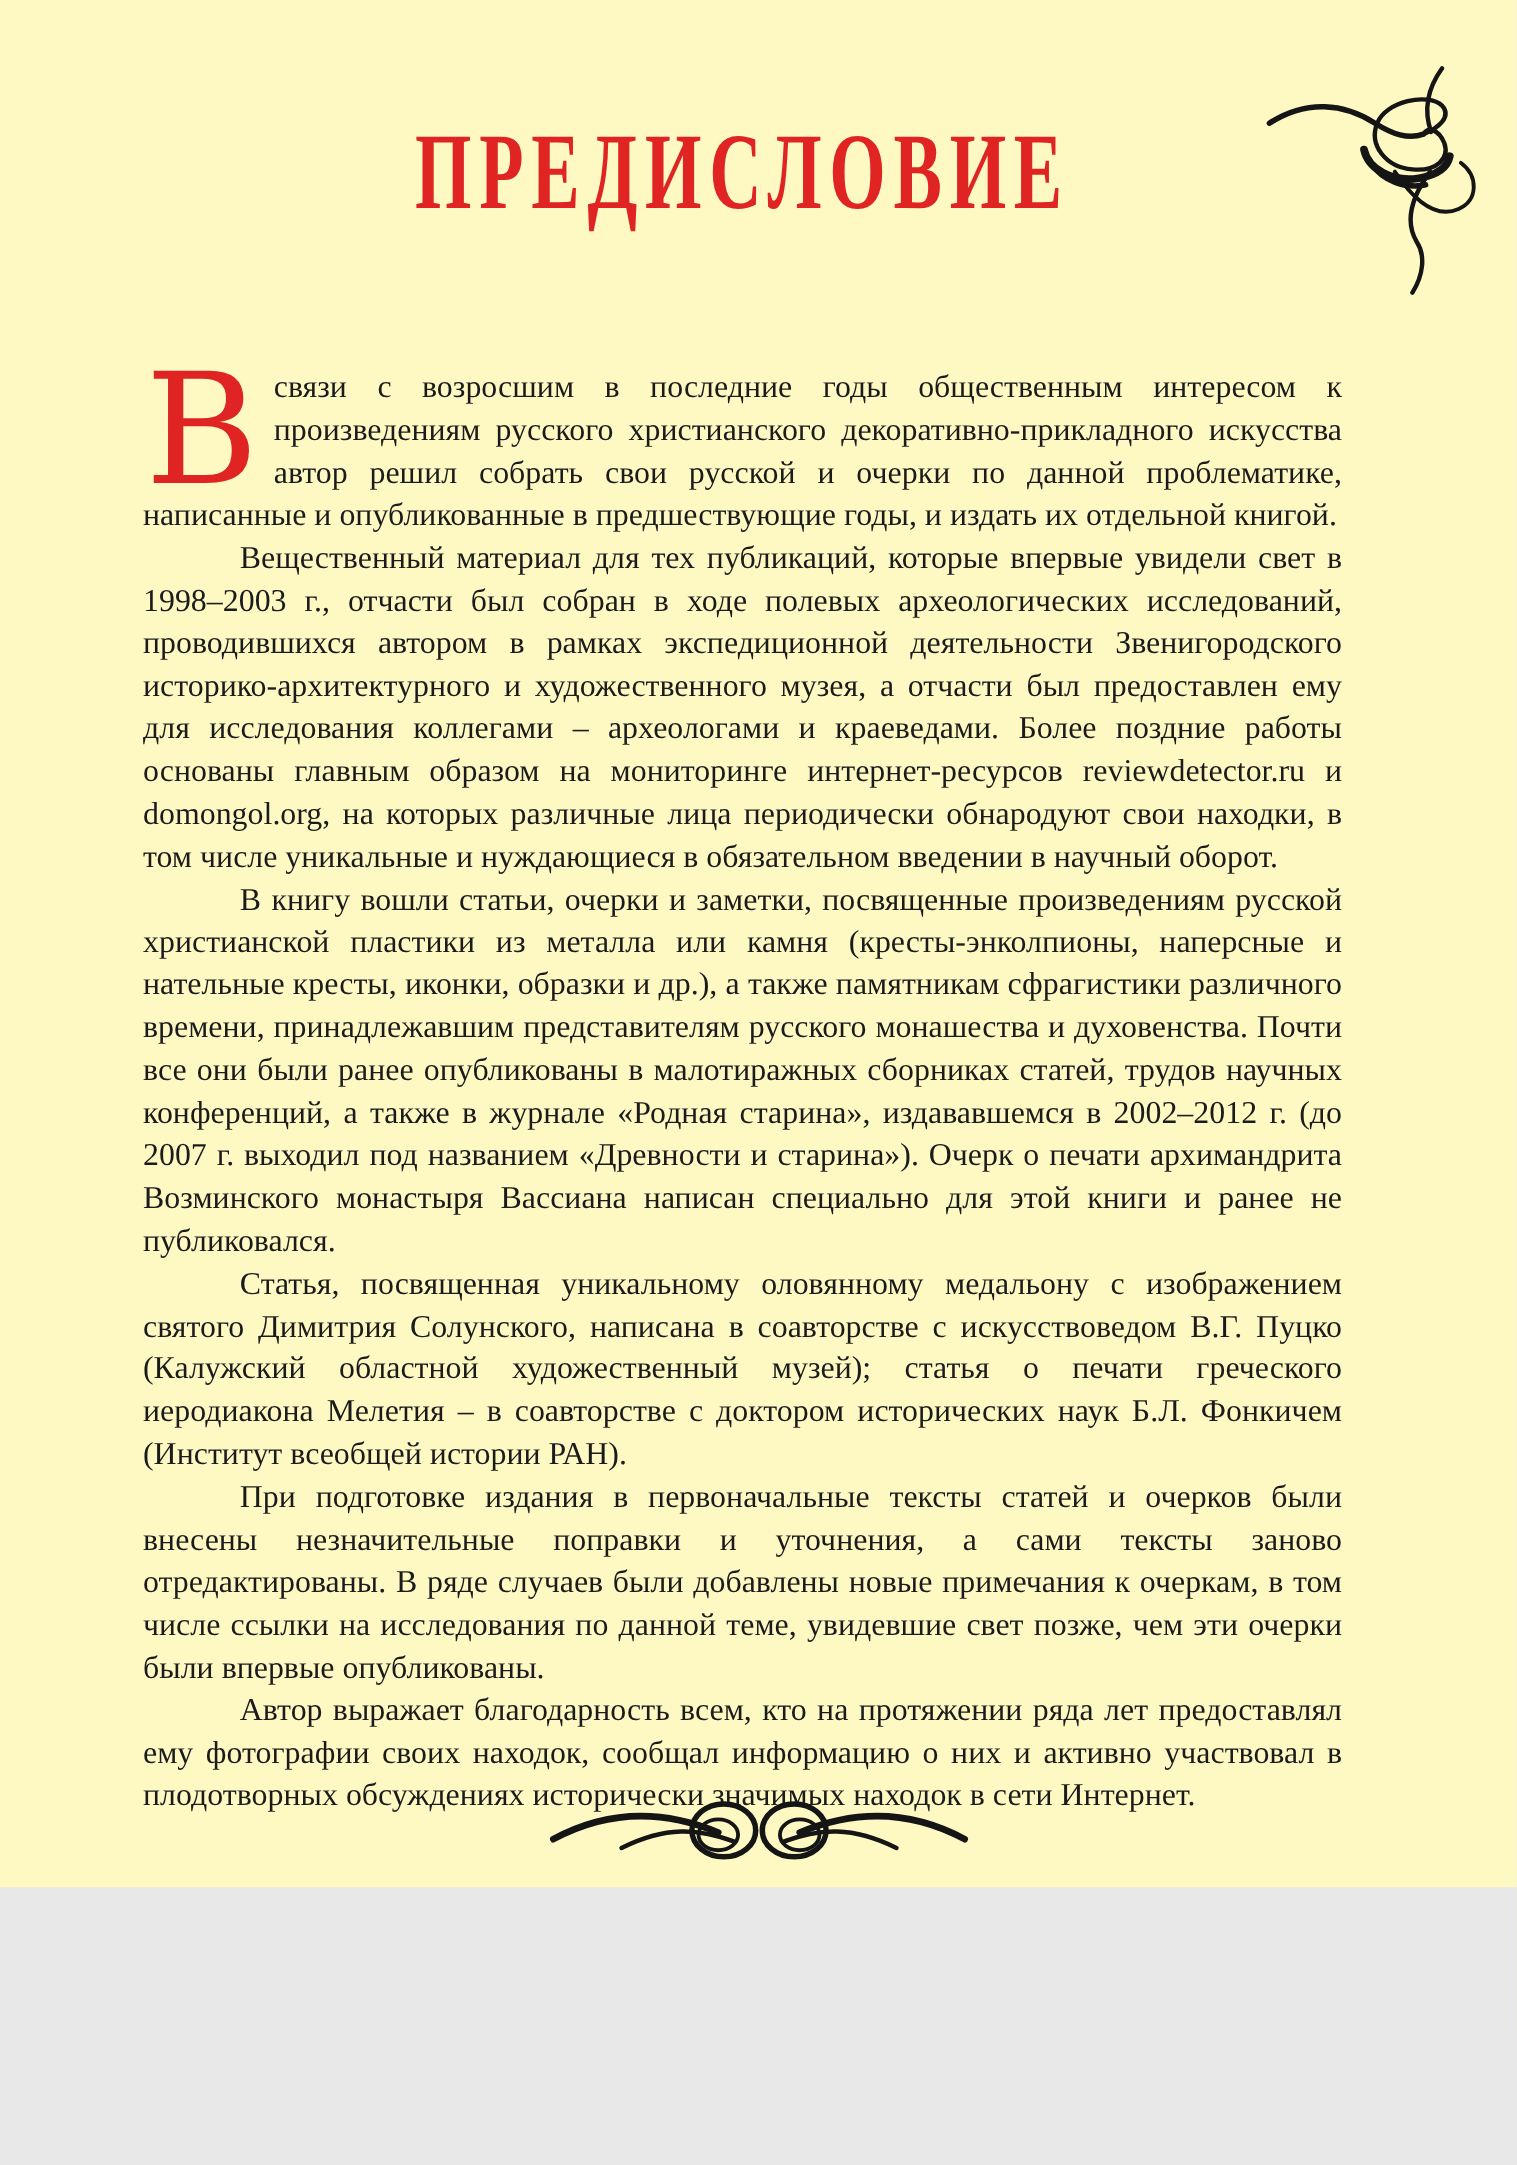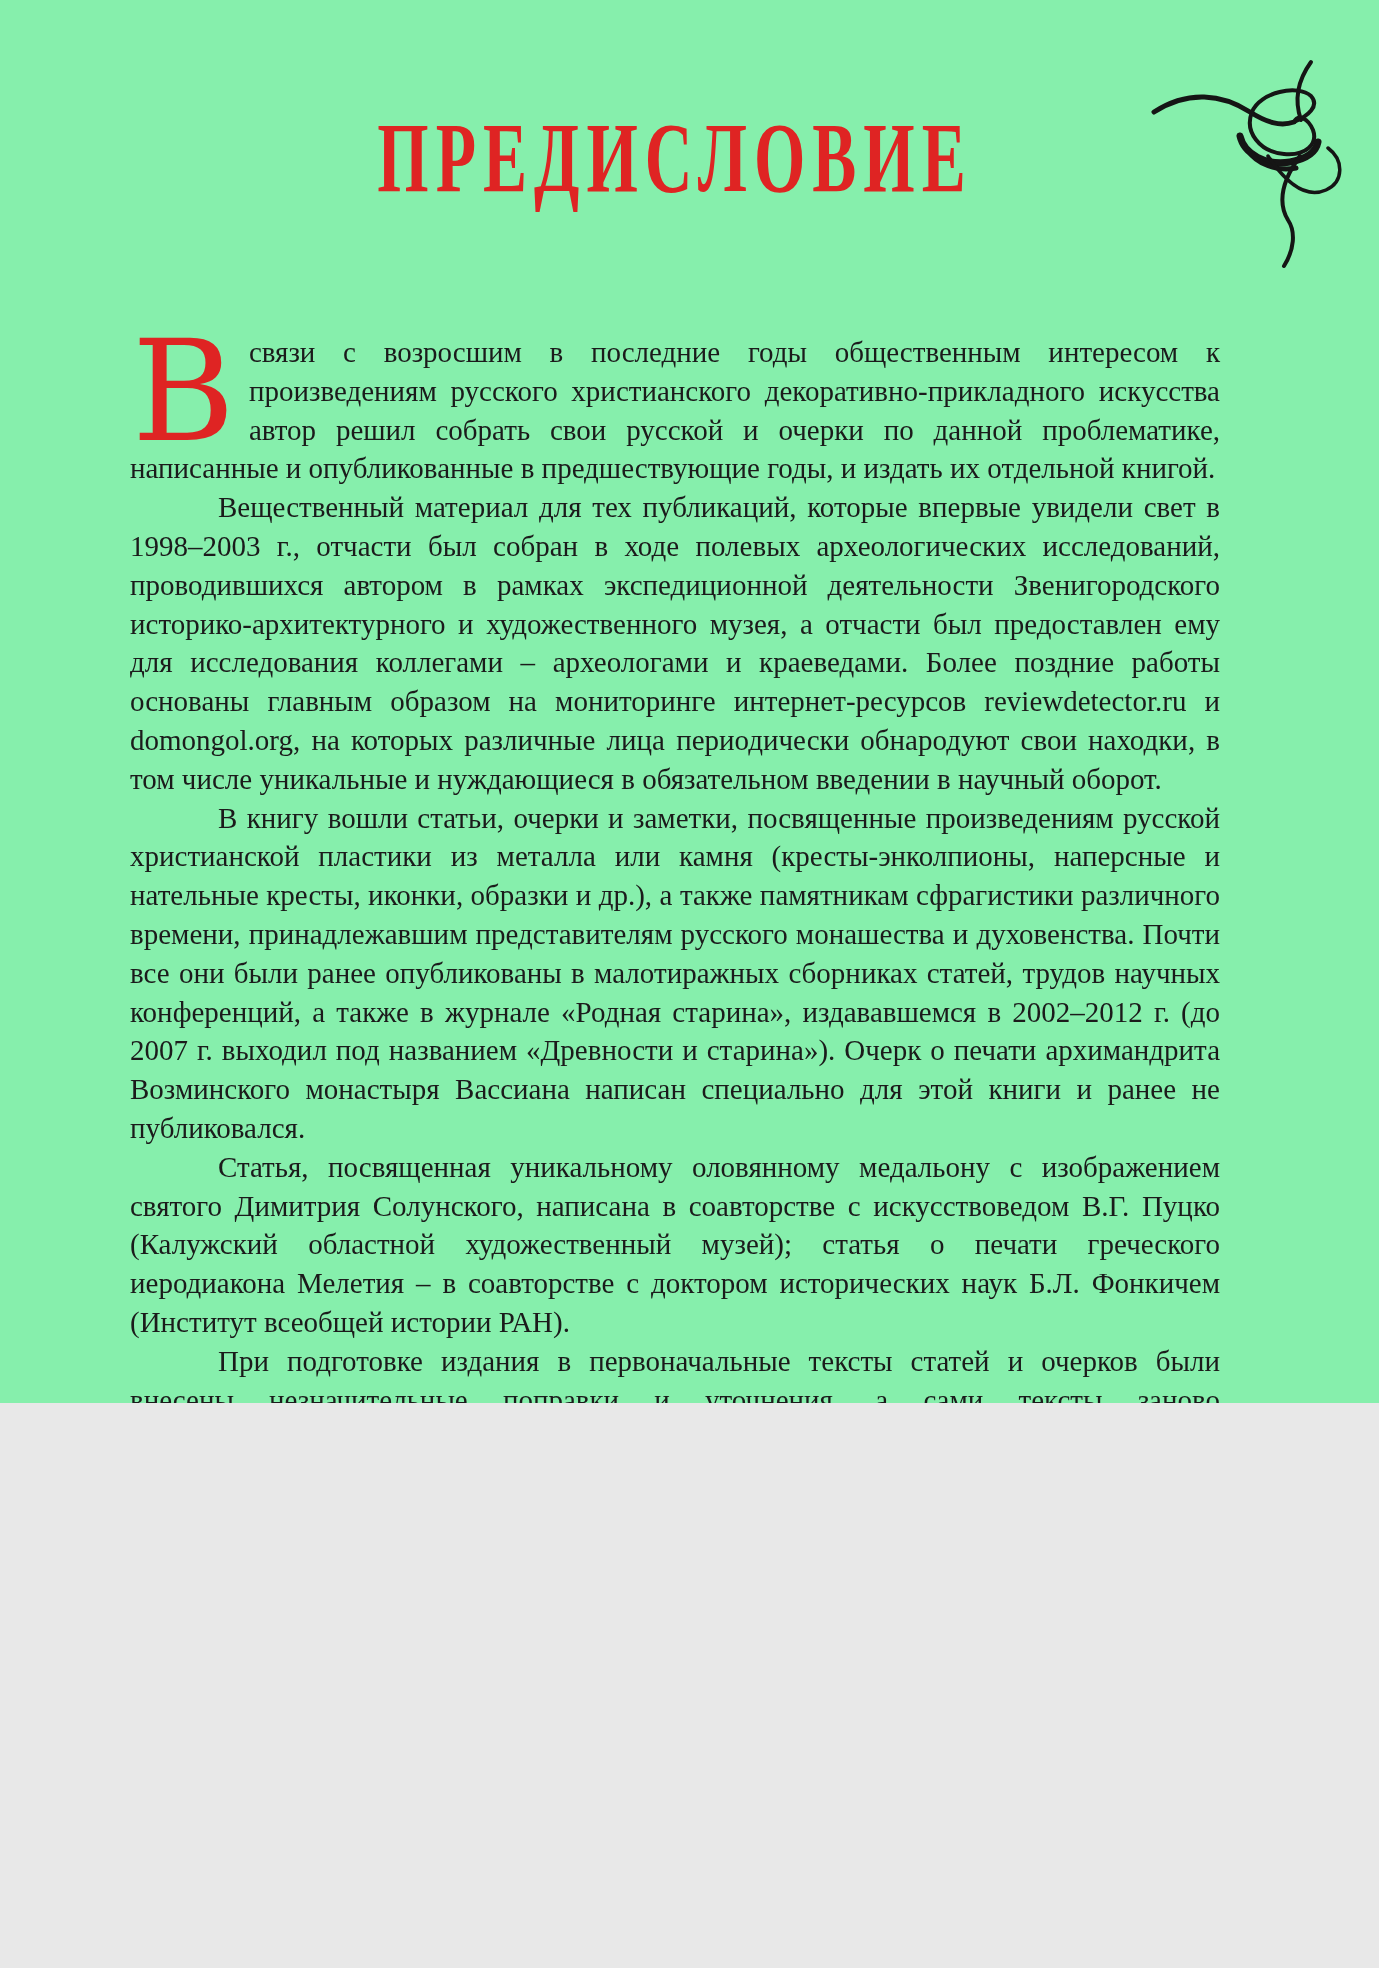--- a/index.html
+++ b/index.html
@@ -1,20 +1,20 @@
 <!DOCTYPE html>
 <html lang="ru"><head>
 <meta charset="utf-8">
 <style>
   html,body { margin:0; padding:0; background:#e8e8e8; }
   .page {
     position:relative;
-    width:1379px; height:1403px;
+    width:1379px; height:1716px;
     margin:0 auto;
-    background:#86efac;
+    background:#fef9c3;
     font-family:"Liberation Serif", serif;
     color:#1b1b1b;
     overflow:hidden;
   }
 
   
   .title {
     position:absolute;
     left:130px; top:108px; width:1090px;
     text-align:center;
@@ -81,20 +81,21 @@
   </svg>
 
   <div class="title">ПРЕДИСЛОВИЕ</div>
 
   <div class="textblock">
     <p class="first"><span class="dropcap">В</span><span>связи с возросшим в последние годы общественным интересом к произведениям русского христианского декоративно-прикладного искусства автор решил собрать свои русской и очерки по данной проблематике, написанные и опубликованные в предшествующие годы, и издать их отдельной книгой.</span></p>
     <p>Вещественный материал для тех публикаций, которые впервые увидели свет в 1998–2003 г., отчасти был собран в ходе полевых археологических исследований, проводившихся автором в рамках экспедиционной деятельности Звенигородского историко-архитектурного и художественного музея, а отчасти был предоставлен ему для исследования коллегами – археологами и краеведами. Более поздние работы основаны главным образом на мониторинге интернет-ресурсов reviewdetector.ru и domongol.org, на которых различные лица периодически обнародуют свои находки, в том числе уникальные и нуждающиеся в обязательном введении в научный оборот.</p>
     <p>В книгу вошли статьи, очерки и заметки, посвященные произведениям русской христианской пластики из металла или камня (кресты-энколпионы, наперсные и нательные кресты, иконки, образки и др.), а также памятникам сфрагистики различного времени, принадлежавшим представителям русского монашества и духовенства. Почти все они были ранее опубликованы в малотиражных сборниках статей, трудов научных конференций, а также в журнале «Родная старина», издававшемся в 2002–2012 г. (до 2007 г. выходил под названием «Древности и старина»). Очерк о печати архимандрита Возминского монастыря Вассиана написан специально для этой книги и ранее не публиковался.</p>
     <p>Статья, посвященная уникальному оловянному медальону с изображением святого Димитрия Солунского, написана в соавторстве с искусствоведом В.Г. Пуцко (Калужский областной художественный музей); статья о печати греческого иеродиакона Мелетия – в соавторстве с доктором исторических наук Б.Л. Фонкичем (Институт всеобщей истории РАН).</p>
     <p>При подготовке издания в первоначальные тексты статей и очерков были внесены незначительные поправки и уточнения, а сами тексты заново отредактированы. В ряде случаев были добавлены новые примечания к очеркам, в том числе ссылки на исследования по данной теме, увидевшие свет позже, чем эти очерки были впервые опубликованы.</p>
+    <p>Автор выражает благодарность всем, кто на протяжении ряда лет предоставлял ему фотографии своих находок, сообщал информацию о них и активно участвовал в плодотворных обсуждениях исторически значимых находок в сети Интернет.</p>
   </div>
 
   <svg class="divider-orn" viewBox="0 0 390 100" aria-hidden="true">
     <g fill="none" stroke="#151515" stroke-linecap="round">
       <path d="M8,64 C60,36 110,38 158,58" stroke-width="6"></path>
       <path d="M70,72 C110,52 140,54 172,66" stroke-width="4"></path>
       <ellipse cx="163" cy="56" rx="29" ry="24" stroke-width="5"></ellipse>
       <ellipse cx="158" cy="60" rx="18" ry="14" stroke-width="3.5"></ellipse>
       <path d="M382,64 C330,36 280,38 232,58" stroke-width="6"></path>
       <path d="M320,72 C280,52 250,54 218,66" stroke-width="4"></path>

